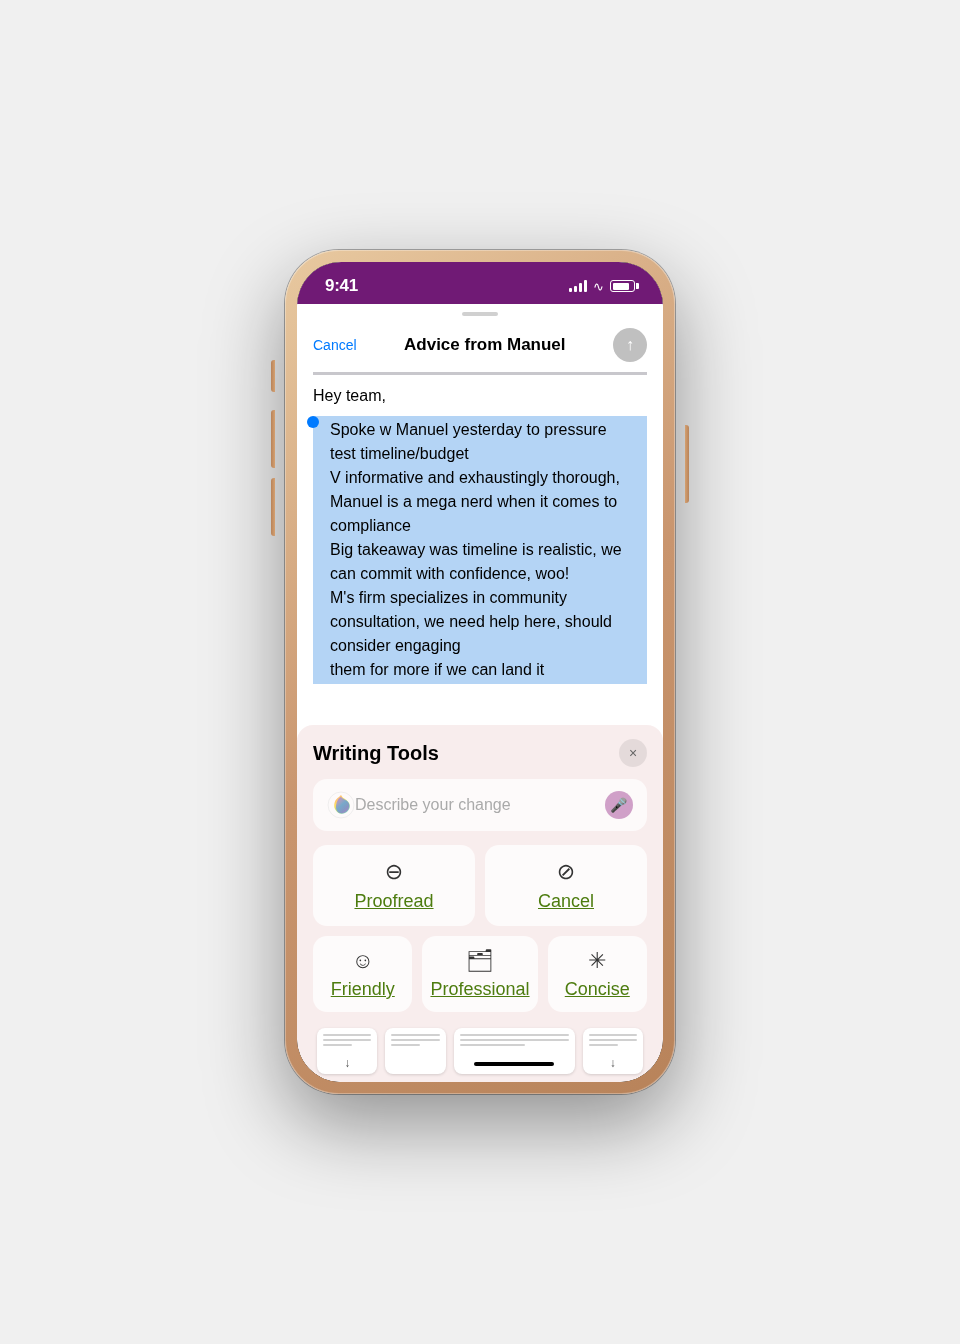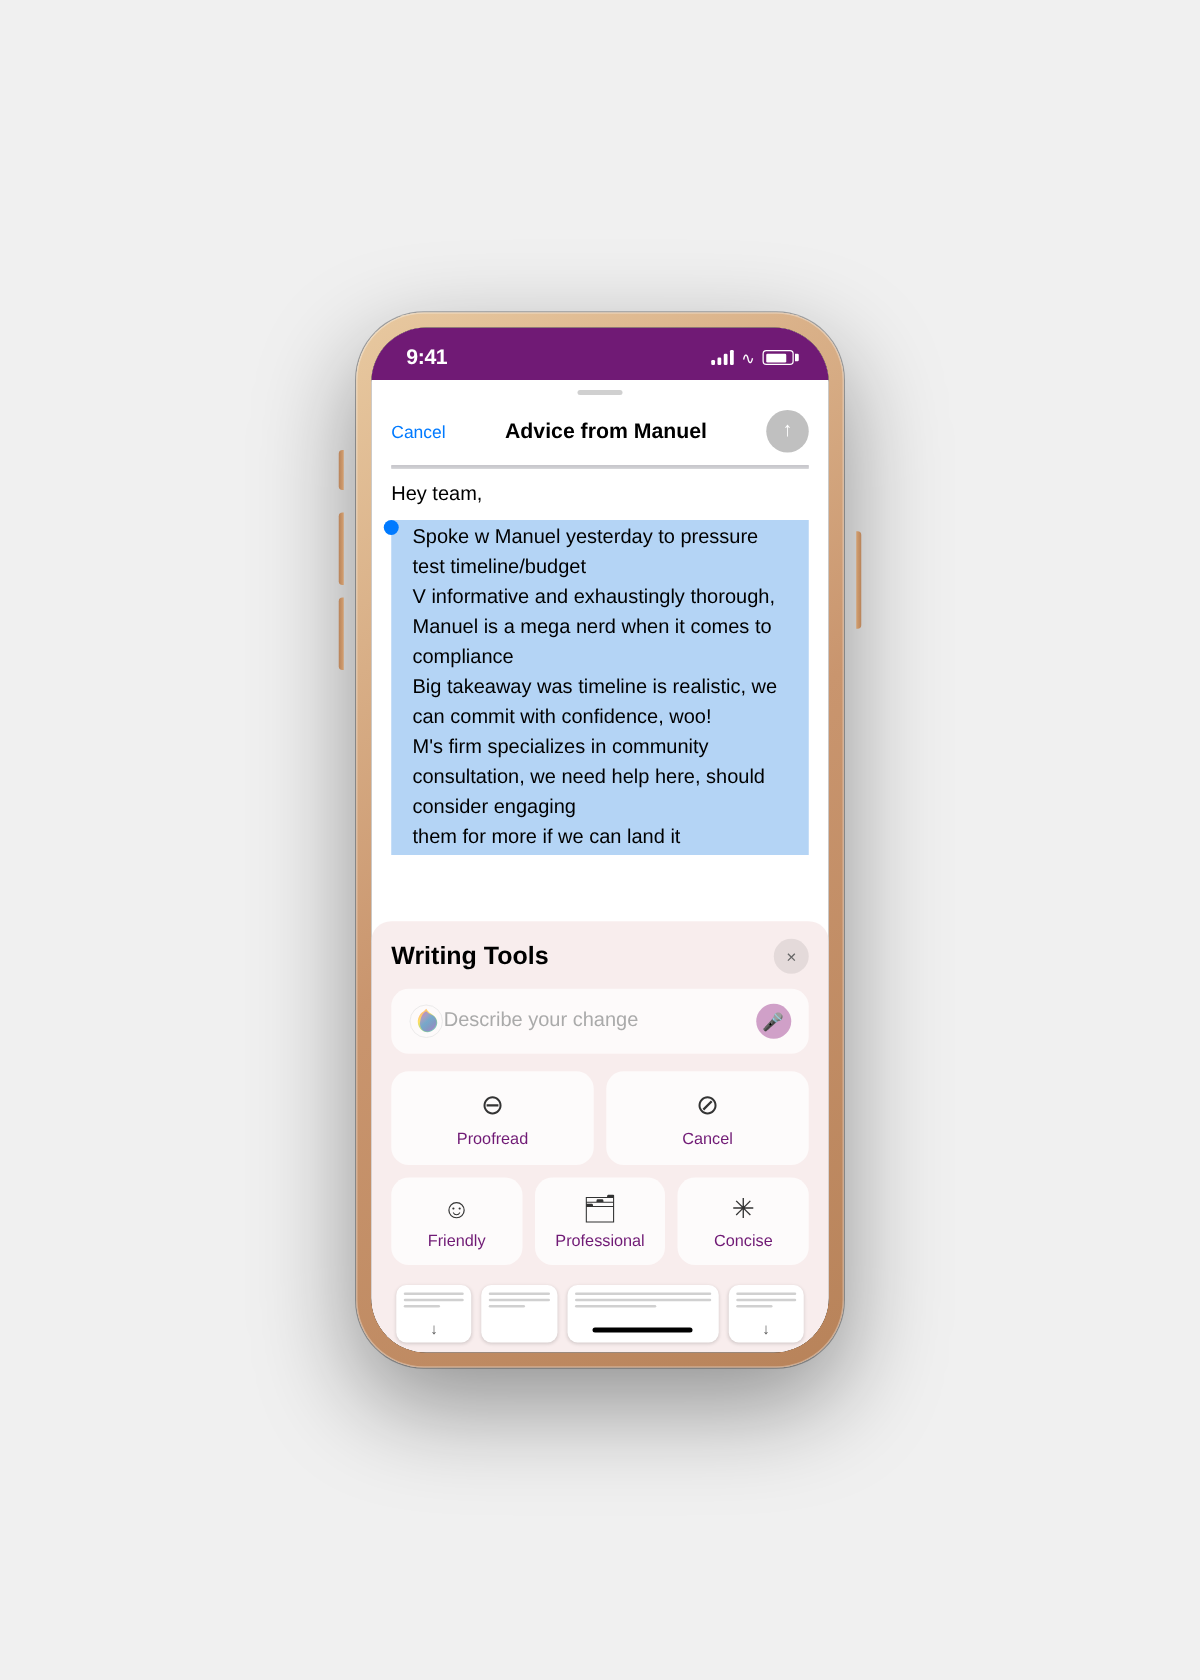--- a/index.html
+++ b/index.html
@@ -347,23 +347,24 @@
       align-items: center;
       gap: 6px;
     }
 
     .tool-btn-icon {
       font-size: 22px;
       color: #333;
     }
 
     .tool-btn-label {
-      font-size: 13px;
-      color: #701a75;
+      font-size: 18px;
+      color: #4d7c0f;
       font-weight: 400;
+      text-decoration: underline;
     }
 
     
     .tools-row-3 {
       display: flex;
       gap: 10px;
       margin-bottom: 12px;
     }
 
     .tool-btn-sm {

